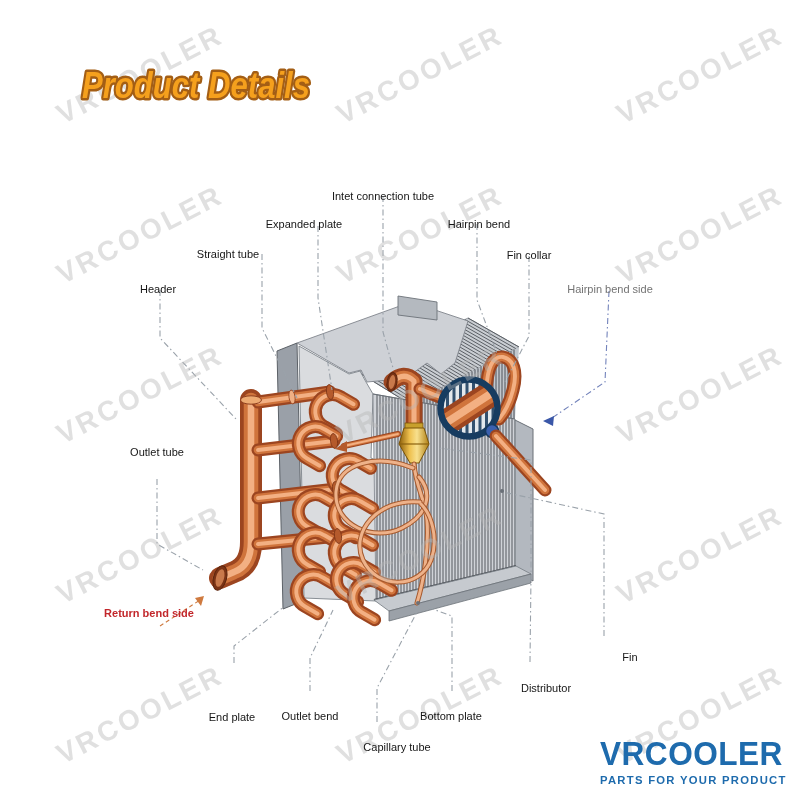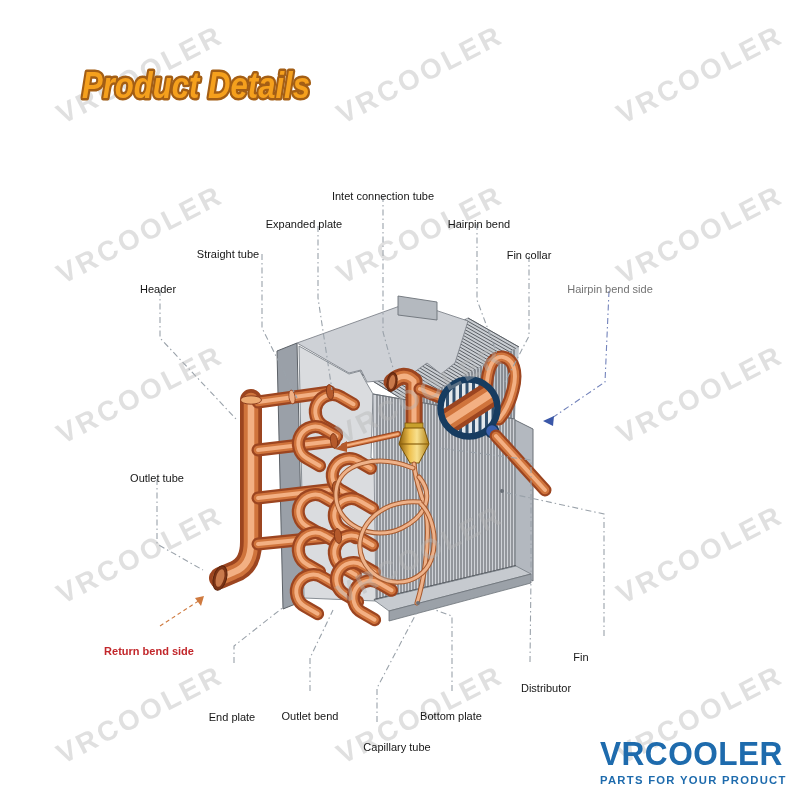--- a/index.html
+++ b/index.html
@@ -349,25 +349,25 @@
   <text x="12" y="52" textLength="228" lengthAdjust="spacingAndGlyphs" font-family="Liberation Sans, DejaVu Sans, sans-serif" font-size="37" font-style="italic" font-weight="bold" fill="#f5a01d" stroke="#a35e15" stroke-width="5" paint-order="stroke" stroke-linejoin="round">Product Details</text>
 </svg>
 
 <div class="lbl" style="left:383px;top:175px">Intet connection tube</div>
 <div class="lbl" style="left:304px;top:203px">Expanded plate</div>
 <div class="lbl" style="left:479px;top:203px">Hairpin bend</div>
 <div class="lbl" style="left:228px;top:233px">Straight tube</div>
 <div class="lbl" style="left:529px;top:234px">Fin collar</div>
 <div class="lbl" style="left:158px;top:268px">Header</div>
 <div class="lbl blue" style="left:610px;top:268px">Hairpin bend side</div>
-<div class="lbl" style="left:157px;top:457px">Outlet tube</div>
-<div class="lbl red" style="left:149px;top:630px">Return bend side</div>
+<div class="lbl" style="left:157px;top:431px">Outlet tube</div>
+<div class="lbl red" style="left:149px;top:592px">Return bend side</div>
 <div class="lbl" style="left:232px;top:696px">End plate</div>
 <div class="lbl" style="left:310px;top:695px">Outlet bend</div>
 <div class="lbl" style="left:451px;top:695px">Bottom plate</div>
 <div class="lbl" style="left:397px;top:726px">Capillary tube</div>
 <div class="lbl" style="left:546px;top:667px">Distributor</div>
-<div class="lbl" style="left:581px;top:636px">Fin</div>
+<div class="lbl" style="left:630px;top:636px">Fin</div>
 
 <div id="logo">
   <div class="name">VRCOOLER</div>
   <div class="tagline">PARTS FOR YOUR PRODUCT</div>
 </div>
 
 </body></html>

